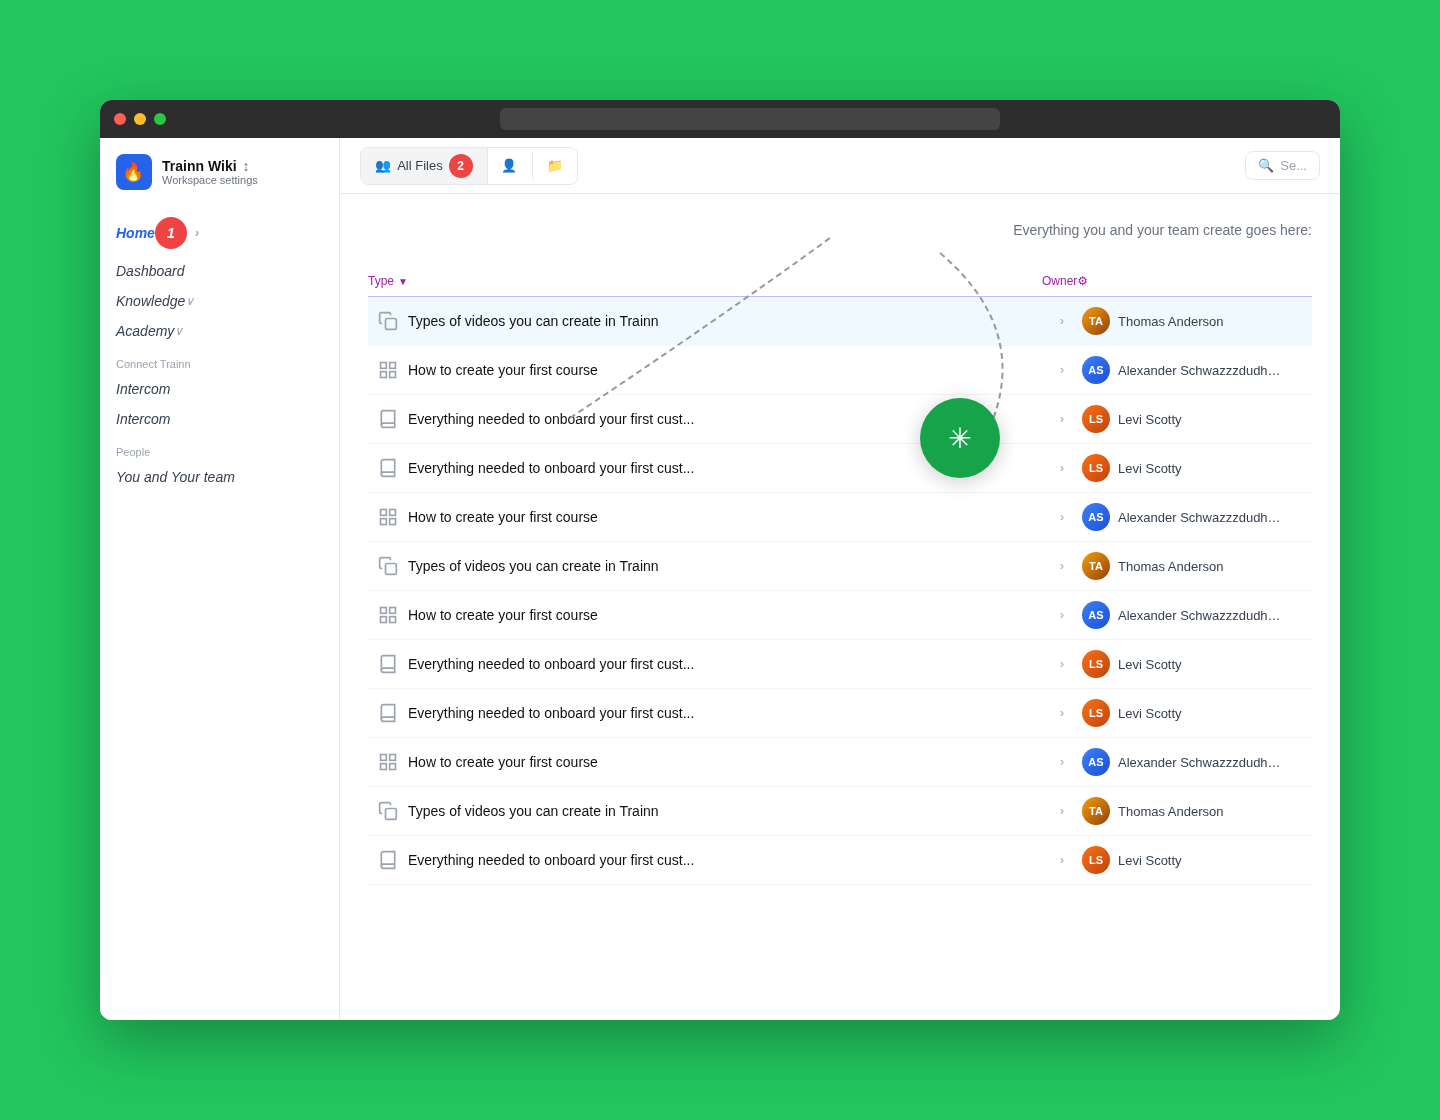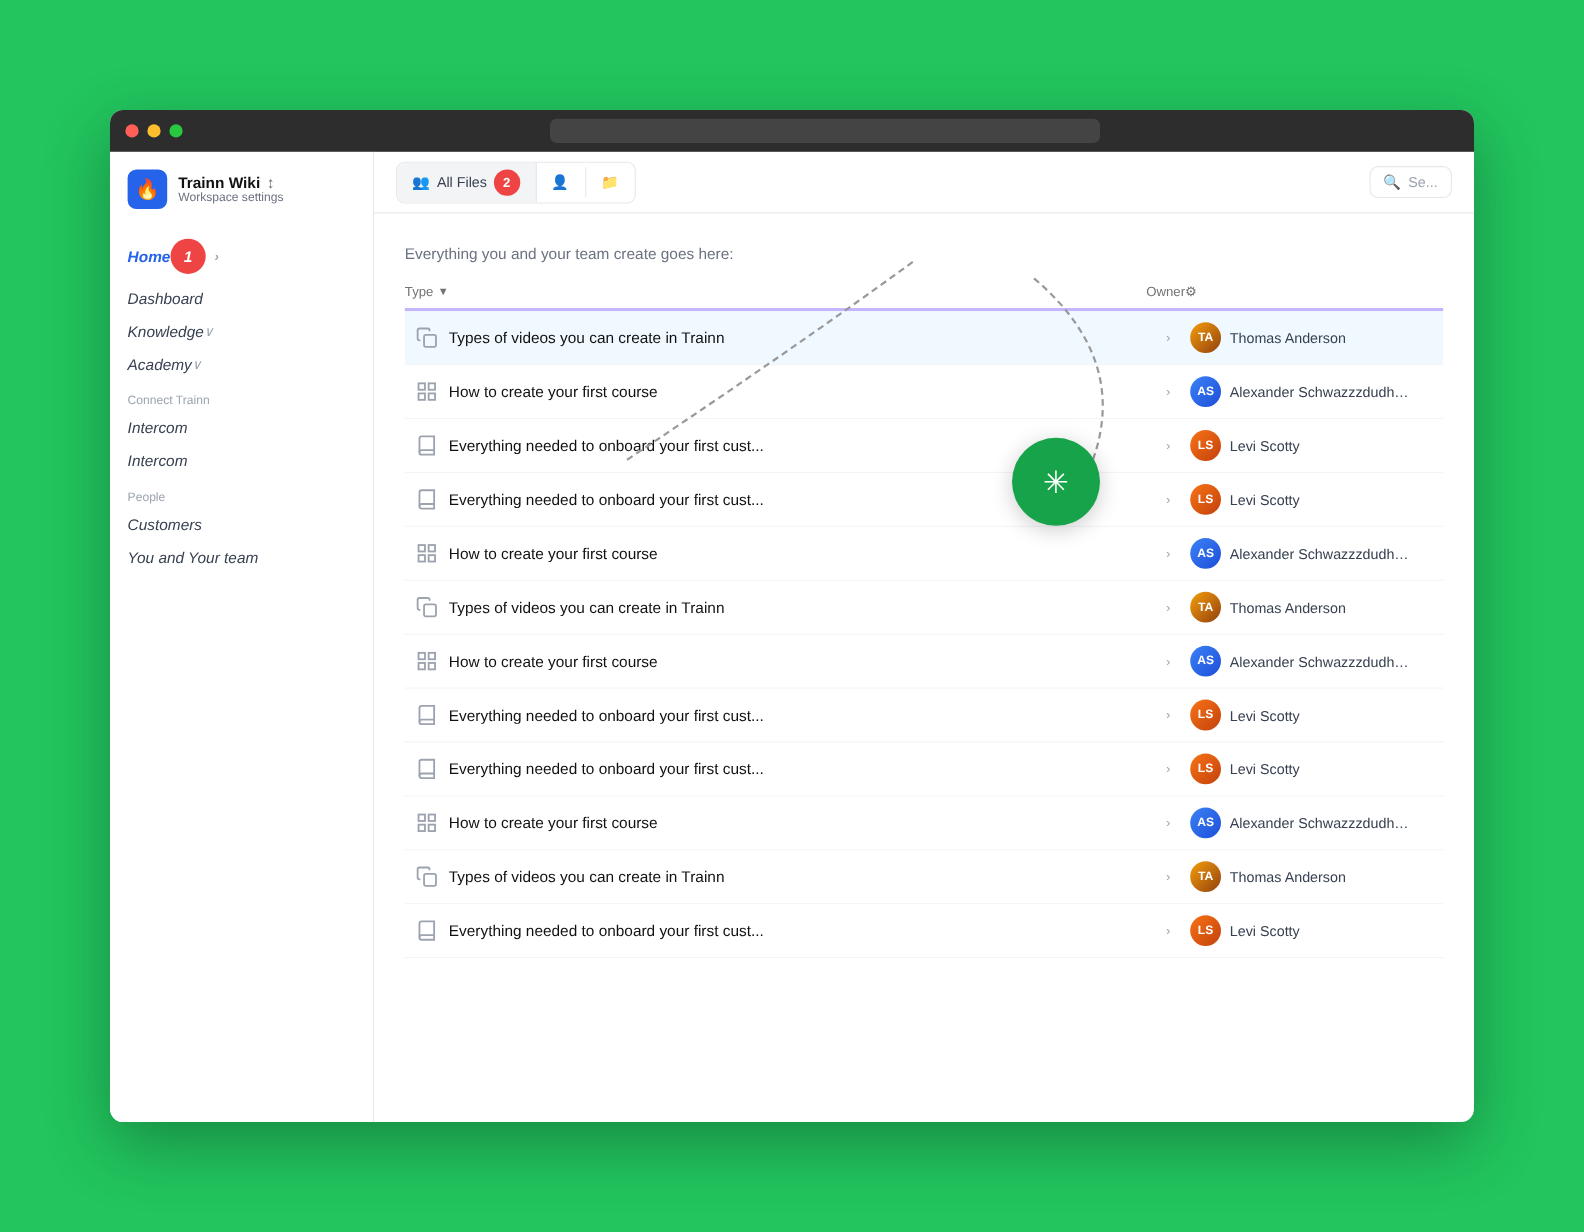--- a/index.html
+++ b/index.html
@@ -176,29 +176,29 @@
       flex: 1;
       overflow-y: auto;
       padding: 28px 28px 0;
     }
     .page-title {
       font-size: 32px;
       font-weight: 700;
       color: #111;
       margin-bottom: 6px;
     }
-    .page-subtitle { font-size: 14px; color: #6b7280; margin-bottom: 12px; }
+    .page-subtitle { font-size: 14px; color: #6b7280; margin-bottom: 28px; text-align: right; }
     .table-header {
       display: grid;
       grid-template-columns: 40px 1fr 40px 200px 30px;
       align-items: center;
       padding: 8px 0;
-      border-bottom: 3px solid #c4b5fd;
+      border-bottom: 1px solid #c4b5fd;
       font-size: 12px;
-      color: #737373;
+      color: #a21caf;
       font-weight: 500;
     }
     .table-header .col-type { display: flex; align-items: center; gap: 4px; }
     .table-header .col-owner { display: flex; align-items: center; justify-content: space-between; text-align: right; }
     .table-row {
       display: grid;
       grid-template-columns: 40px 1fr 40px 200px 30px;
       align-items: center;
       padding: 10px 0;
       border-bottom: 1px solid #f3f4f6;
@@ -308,23 +308,20 @@
         <div class="nav-section-label">Connect Trainn</div>
         <div class="nav-item">
           <span>Intercom</span>
         </div>
         <div class="nav-item">
           <span>Intercom</span>
         </div>
 
         <div class="nav-section-label">People</div>
         <div class="nav-item">
-          <span>Customers</span>
-        </div>
-        <div class="nav-item">
           <span>You and Your team</span>
         </div>
       </div>
     </div>
 
     <div class="main">
 
       <div class="topbar">
         <div class="filter-tabs">
           <div class="filter-tab active">

